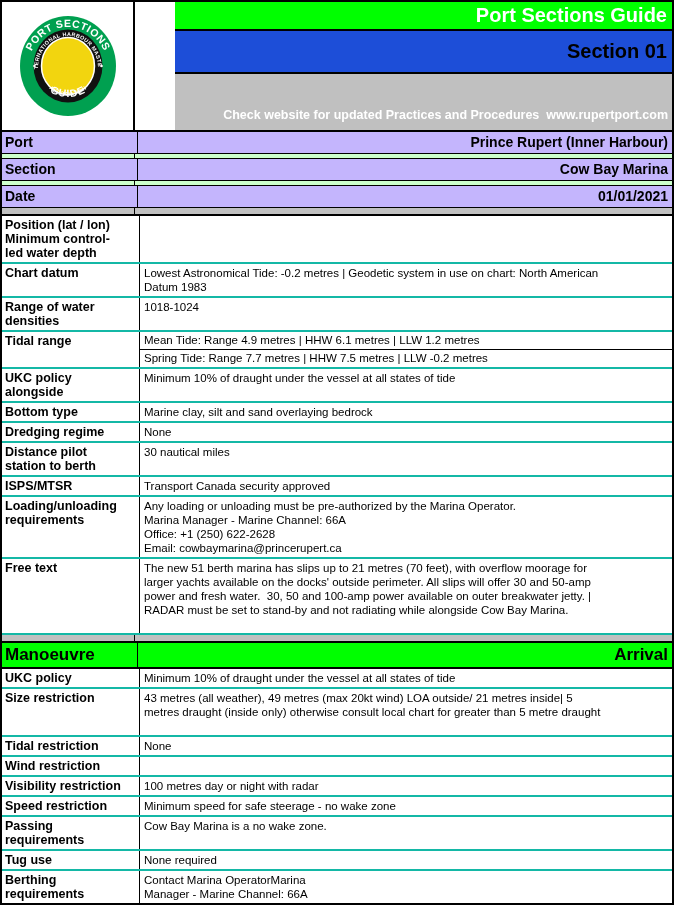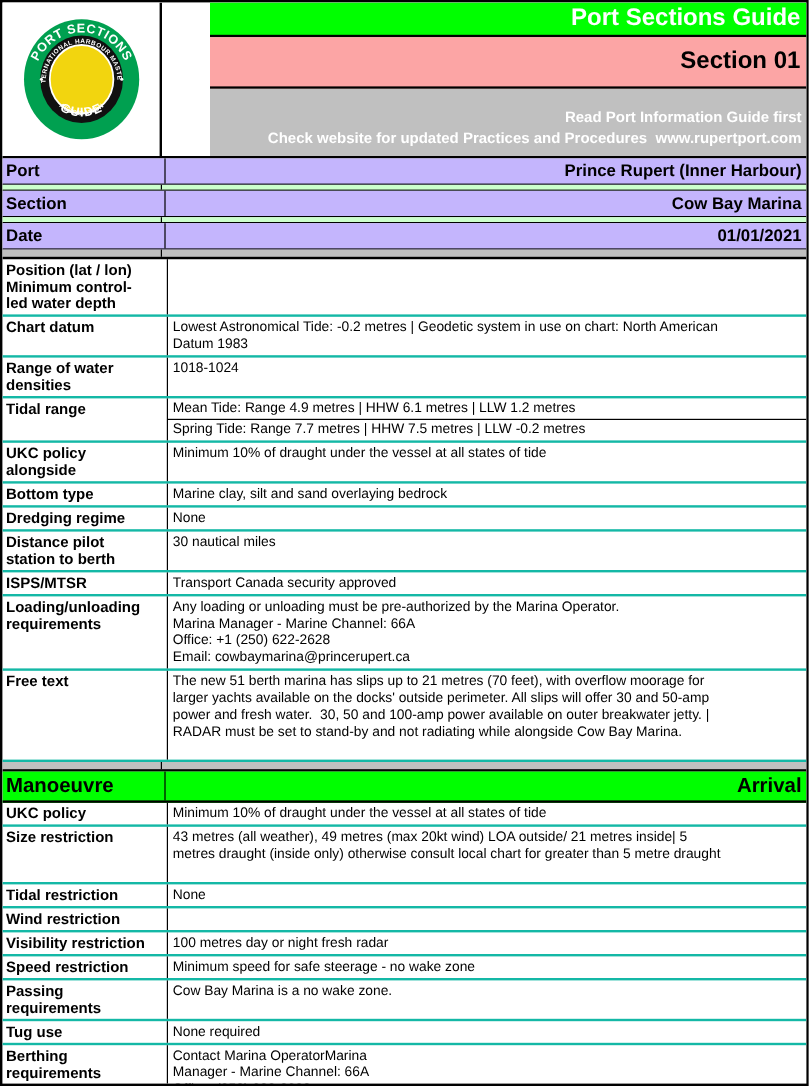--- a/index.html
+++ b/index.html
@@ -11,21 +11,21 @@
     color:#000;
   }
   
   .header{display:flex;height:128px;flex:none;border-bottom:2px solid #000;}
   .logo-cell{width:131px;flex:none;border-right:2px solid #000;background:#fff;
     display:flex;align-items:center;justify-content:center;}
   .banners{flex:1;display:flex;flex-direction:column;min-width:0;padding-left:40px;}
   .banner-green{height:27px;flex:none;background:#00ff00;border-bottom:2px solid #000;
     display:flex;align-items:center;justify-content:flex-end;
     color:#fff;font-weight:bold;font-size:20px;padding-right:5px;}
-  .banner-yellow{height:41px;flex:none;background:#fca5a5;border-bottom:2px solid #000;
+  .banner-yellow{height:41px;flex:none;background:#1d4ed8;border-bottom:2px solid #000;
     display:flex;align-items:center;justify-content:flex-end;
     color:#000;font-weight:bold;font-size:20px;padding-right:5px;}
   .banner-gray{flex:1;background:#c0c0c0;color:#fff;font-weight:bold;font-size:12.5px;
     display:flex;flex-direction:column;justify-content:flex-end;align-items:flex-end;
     padding:0 4px 6px 0;text-align:right;line-height:17px;white-space:pre-wrap;}
   
   .meta-row{display:flex;background:#c4b5fd;border-bottom:1px solid #000;flex:none;}
   .meta-label{width:132px;flex:none;border-right:1px solid #000;
     font-weight:bold;font-size:14px;padding:2px 0 2px 3px;line-height:17px;}
   .meta-value{flex:1;text-align:right;font-weight:bold;font-size:14px;
@@ -90,21 +90,20 @@
       </svg>
     </div>
     <div class="banners">
       <div class="banner-green">
         <span>Port Sections Guide</span>
       </div>
       <div class="banner-yellow">
         <span>Section 01</span>
       </div>
       <div class="banner-gray">
-        <div>Read Port Information Guide first</div>
         <div>Check website for updated Practices and Procedures  www.rupertport.com</div>
       </div>
     </div>
   </div>
 
   <div class="meta-row">
     <div class="meta-label">Port</div>
     <div class="meta-value">Prince Rupert (Inner Harbour)</div>
   </div>
   <div class="sep sep-green">
@@ -274,21 +273,21 @@
         </div>
         <div class="tvalue">
           <div class="vline">&nbsp;</div>
         </div>
       </div>
       <div class="trow">
         <div class="tlabel">
           <div>Visibility restriction</div>
         </div>
         <div class="tvalue">
-          <div class="vline">100 metres day or night fresh radar</div>
+          <div class="vline">100 metres day or night with radar</div>
         </div>
       </div>
       <div class="trow">
         <div class="tlabel">
           <div>Speed restriction</div>
         </div>
         <div class="tvalue">
           <div class="vline">Minimum speed for safe steerage - no wake zone</div>
         </div>
       </div>

